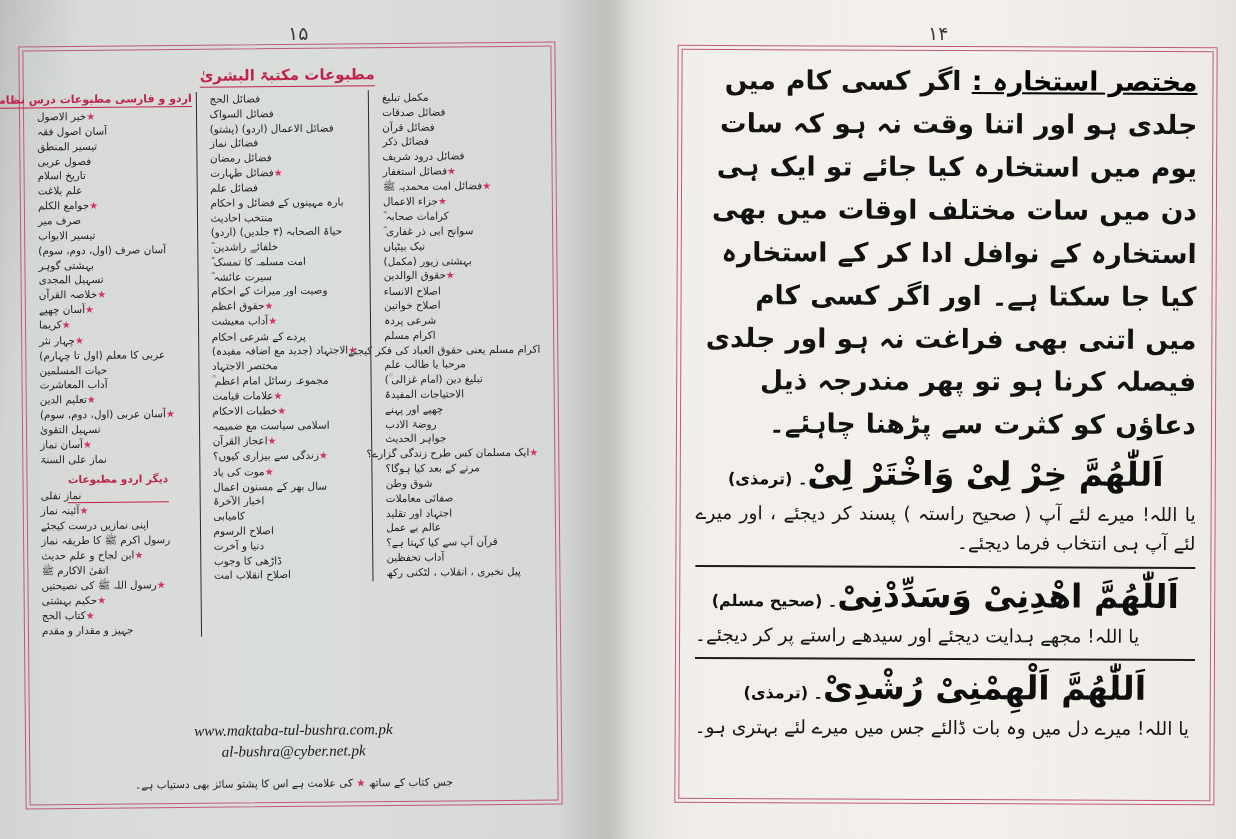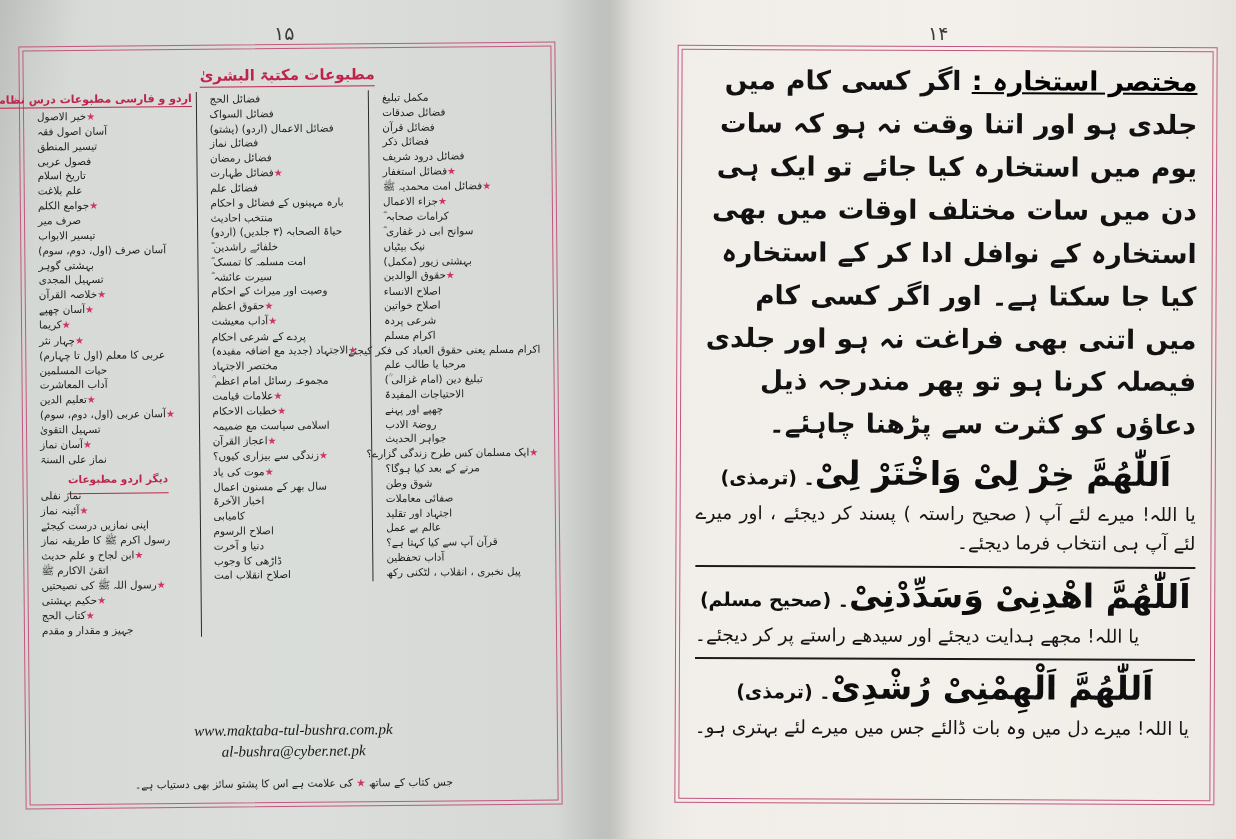--- a/index.html
+++ b/index.html
@@ -104,21 +104,21 @@
     background: rgba(246,243,238,0.35);
   }
 
   .page-number {
     position: absolute;
     font-family: "DejaVu Sans", sans-serif;
     font-size: 19px;
     color: #3a3a3a;
     letter-spacing: 1px;
   }
-  #pn-left  { left: 274px; top: 22px; }
+  #pn-left  { left: 288px; top: 22px; }
   #pn-right { left: 928px; top: 22px; }
 
   
   .rp-body {
     position: absolute;
     inset: 14px 20px 12px 20px;
     direction: rtl;
     text-align: right;
     color: #111;
     font-family: "DejaVu Sans", sans-serif;
@@ -138,21 +138,21 @@
   .dua-block { margin-top: 6px; }
   .dua-ar {
     font-size: 33px;
     line-height: 1.35;
     font-weight: 700;
     text-align: center;
     direction: rtl;
     color: #0d0d0d;
   }
   .dua-ar .src {
-    font-size: 19px;
+    font-size: 16px;
     font-weight: 700;
   }
   .dua-tr {
     font-size: 18.5px;
     line-height: 1.6;
     text-align: left;
     direction: rtl;
     color: #141414;
     margin-top: 2px;
   }
@@ -208,21 +208,21 @@
     white-space: nowrap;
   }
   .col-head .u { border-bottom: 1.2px solid #c0234b; padding-bottom: 1px; }
   .sub-head {
     text-align: center;
     color: #c0234b;
     font-size: 10.5px;
     font-weight: 700;
     margin: 6px 0 3px 0;
   }
-  .sub-head .u { border-bottom: 1.2px solid #c0234b; padding-bottom: 8px; }
+  .sub-head .u { border-bottom: 1.2px solid #c0234b; padding-bottom: 17px; }
   ul.booklist {
     list-style: none;
     margin: 0;
     padding: 0;
   }
   ul.booklist li {
     font-size: 10.4px;
     line-height: 1.42;
     text-align: left;
     direction: rtl;

